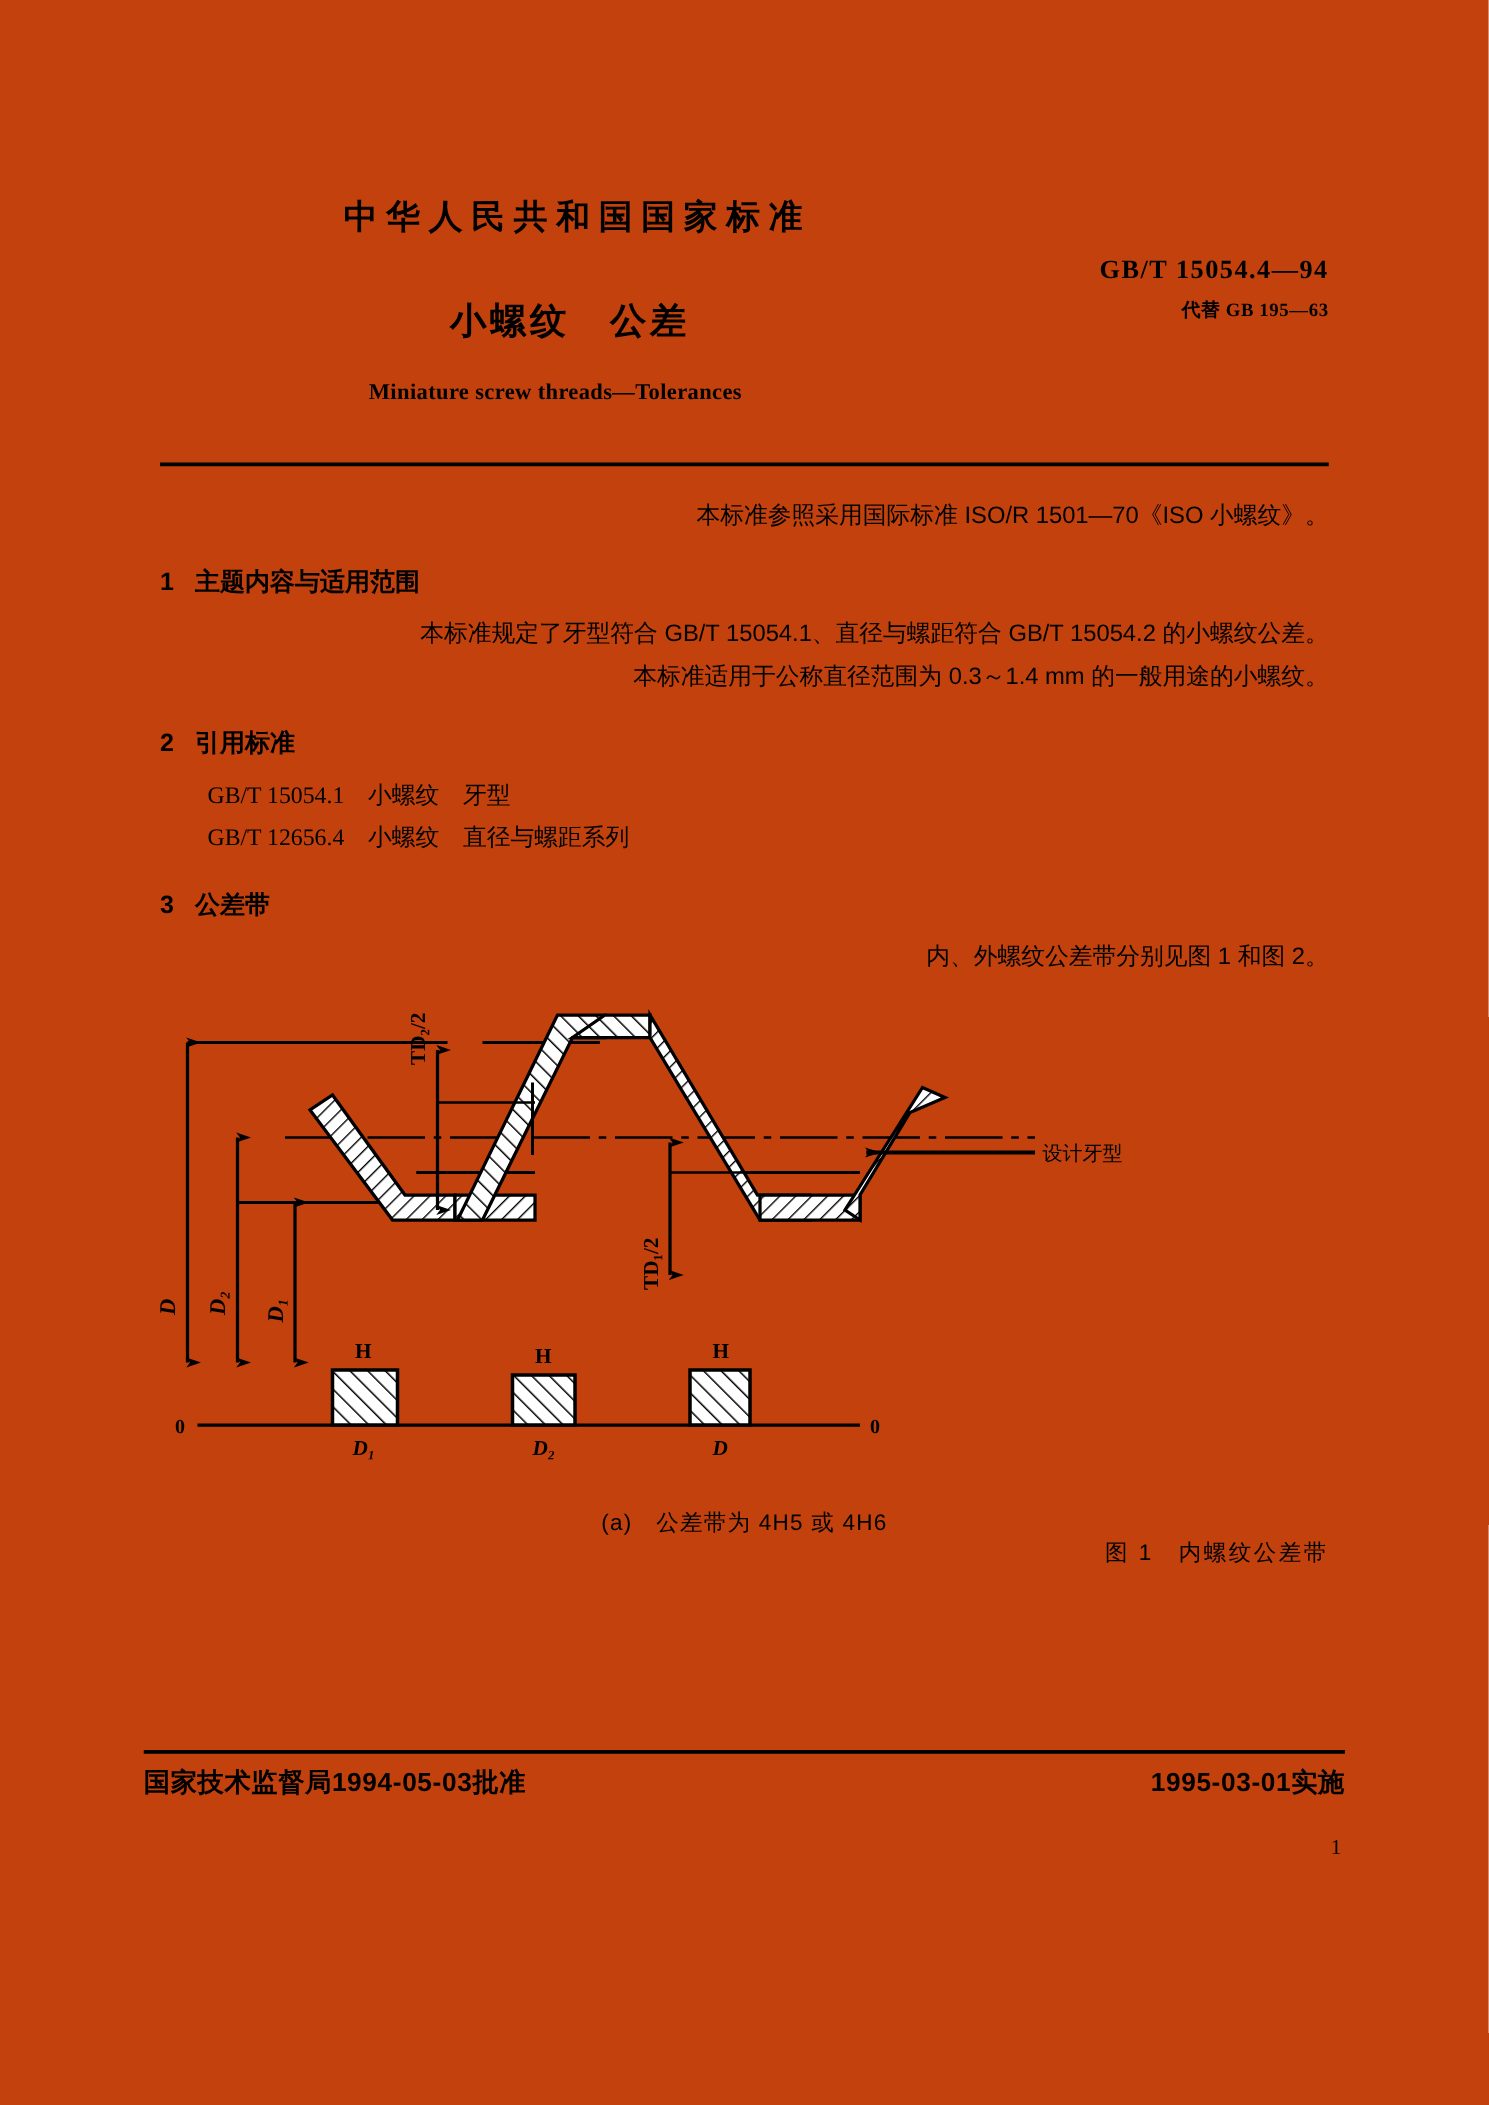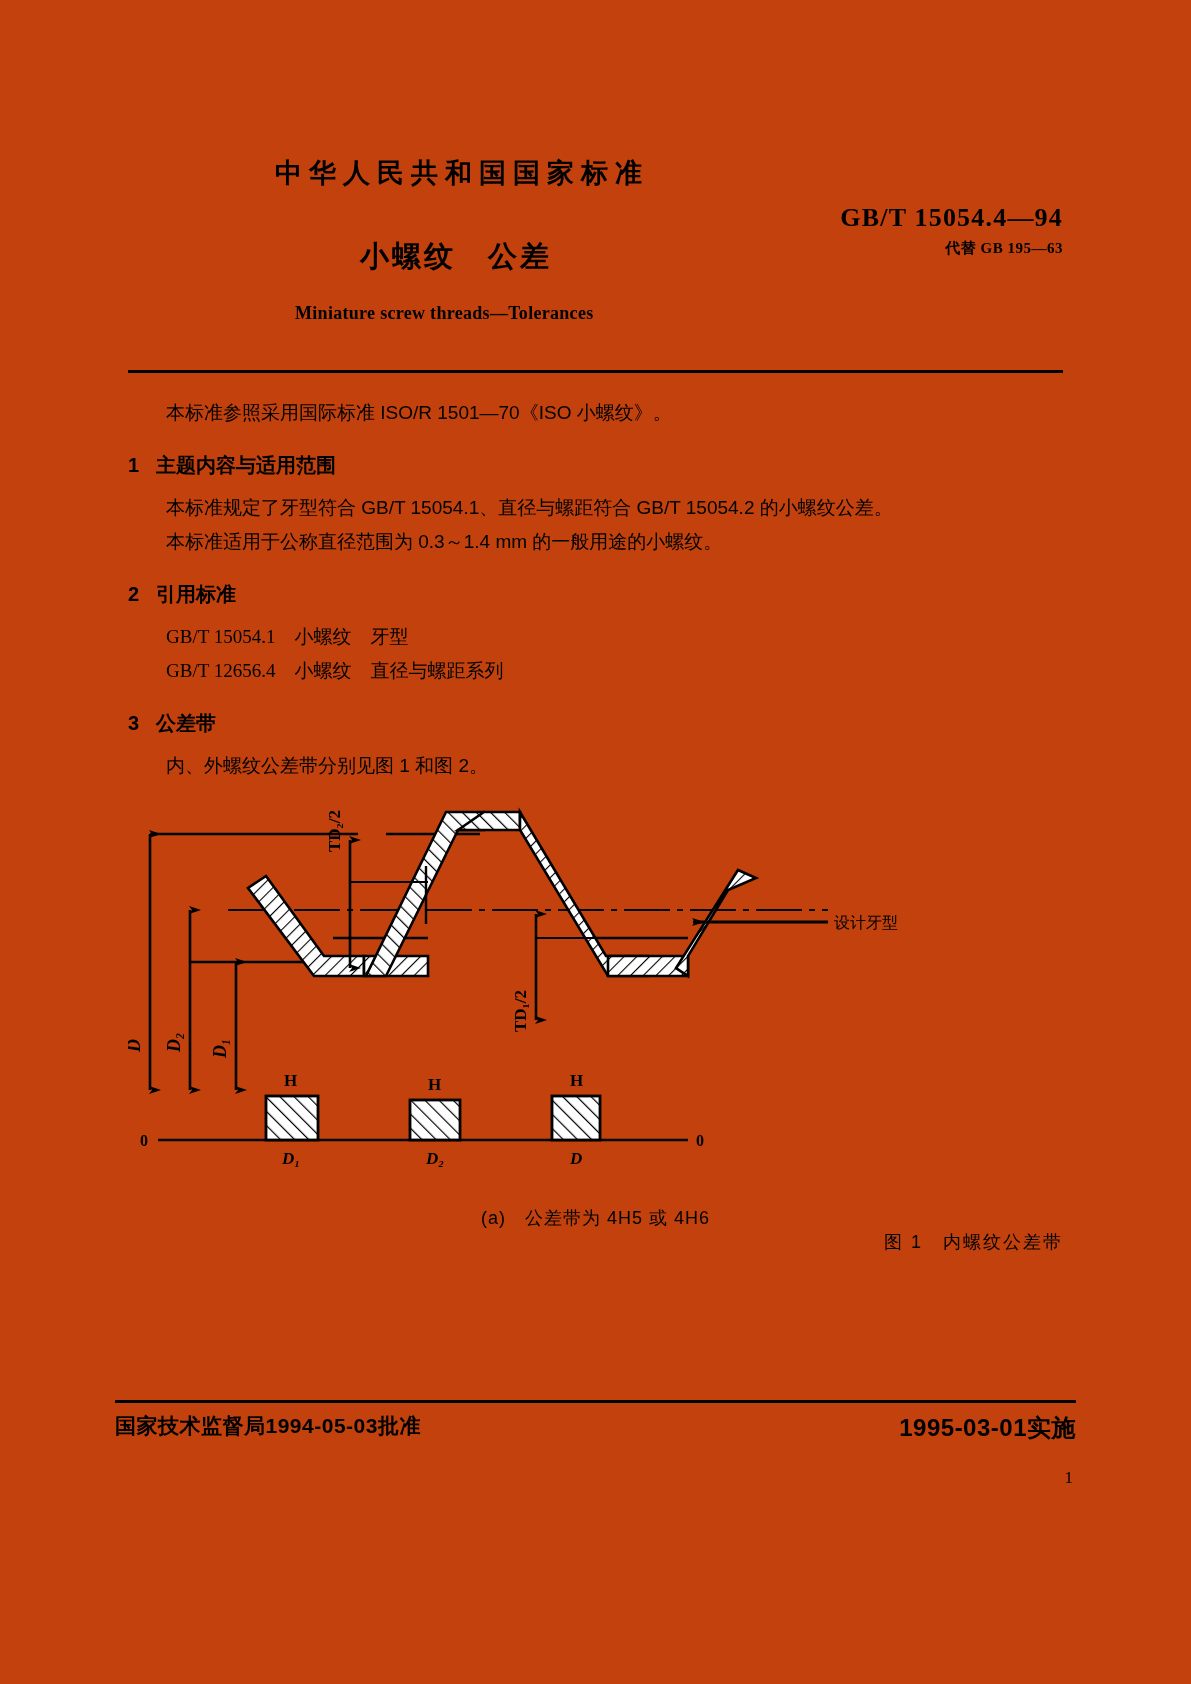--- a/index.html
+++ b/index.html
@@ -35,21 +35,21 @@
     font-size: 27px;
     letter-spacing: 7px;
     white-space: nowrap;
   }
   .std-no {
     position: absolute;
     right: 128px;
     top: 48px;
     font-family: "Liberation Serif", "DejaVu Serif", serif;
     font-weight: bold;
-    font-size: 26px;
+    font-size: 21px;
     letter-spacing: 1.2px;
     white-space: nowrap;
   }
   .doc-title {
     position: absolute;
     left: 360px;
     top: 82px;
     font-family: "Liberation Sans", "DejaVu Sans", sans-serif;
     font-weight: bold;
     font-size: 29px;
@@ -92,20 +92,21 @@
     right: 128px;
     top: 396px;
   }
   .para {
     font-family: "Liberation Sans", "DejaVu Sans", sans-serif;
     font-size: 19px;
     line-height: 34px;
     text-indent: 38px;
     margin: 0 0 0 0;
     white-space: nowrap;
+    text-align: right;
   }
   .sec-head {
     font-family: Liberation Sans, sans-serif;
     font-weight: bold;
     font-size: 20px;
     margin: 22px 0 0 0;
     white-space: nowrap;
   }
   .sec-head .num {
     display: inline-block;
@@ -164,21 +165,21 @@
     font-size: 21px;
     letter-spacing: 0.5px;
     white-space: nowrap;
   }
   .effective {
     position: absolute;
     right: 0;
     top: 0;
     font-family: "Liberation Sans", "DejaVu Sans", sans-serif;
     font-weight: bold;
-    font-size: 24px;
+    font-size: 21px;
     letter-spacing: 0.5px;
     white-space: nowrap;
   }
   .pageno {
     position: absolute;
     right: 118px;
     top: 1468px;
     font-family: "Liberation Serif", "DejaVu Serif", serif;
     font-size: 17px;
   }

